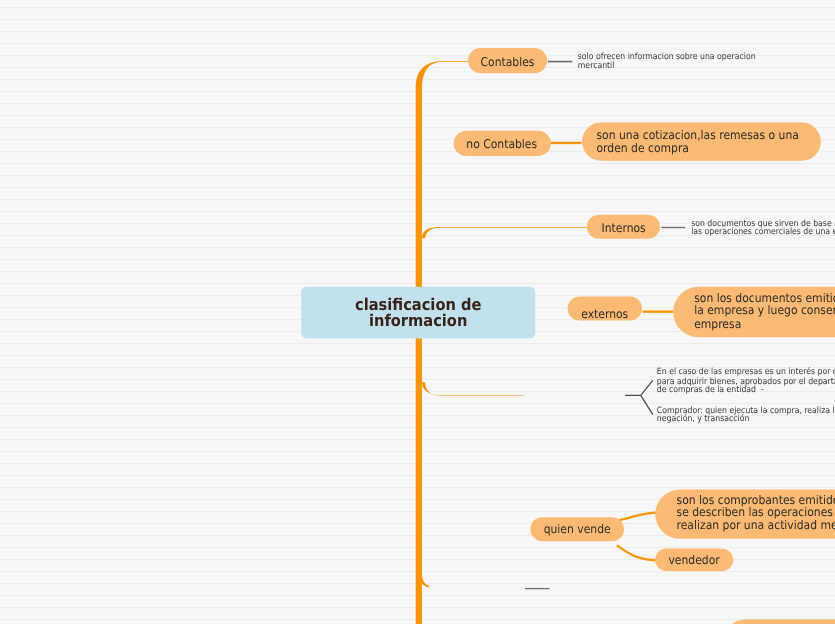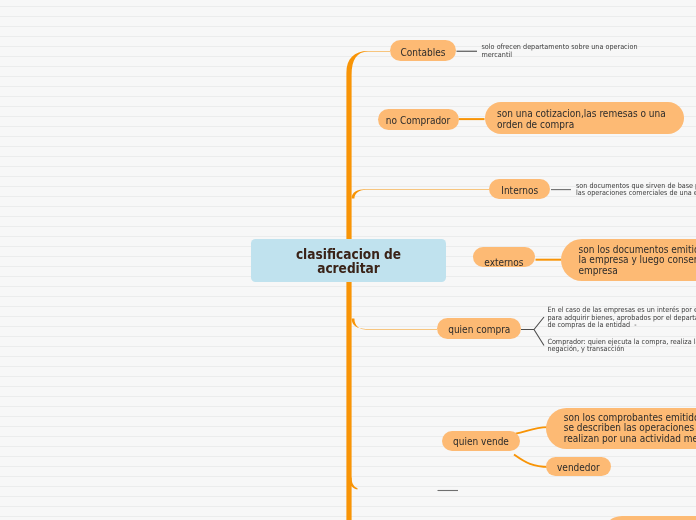--- a/index.html
+++ b/index.html
@@ -58,32 +58,32 @@
     <path fill="none" stroke="#f89406" stroke-width="1.9" d="M514,454.5 C526,463 533,466.9 549,466.9"></path>
 
     <path fill="none" stroke="#6f6f6f" stroke-width="1.4" d="M456.5,51.3 L477,51.3"></path>
     <path fill="none" stroke="#6f6f6f" stroke-width="1.1" d="M551,189.6 L571,189.6"></path>
     <path fill="none" stroke="#6f6f6f" stroke-width="1.1" d="M437.5,490.5 L458,490.5"></path>
     <path fill="none" stroke="#4d4d4d" stroke-width="1.1" d="M521,329.5 L534,329.5 L544,317 M534,329.5 L544,345.5"></path>
   </svg>
 
   <div class="node root" style="left:251px;top:238.5px;width:195px;height:43.5px;">
     <span class="ml">clasificacion de
-acreditar</span>
+informacion</span>
   </div>
 
   <div class="node pill" style="left:389.5px;top:40.4px;width:66.8px;height:21px;">
     <span class="lbl">Contables</span>
   </div>
 
-  <div class="free" style="left:481.5px;top:43px;width:175px;">solo ofrecen departamento sobre una operacion
+  <div class="free" style="left:481.5px;top:43px;width:175px;">solo ofrecen informacion sobre una operacion
 mercantil</div>
 
   <div class="node pill" style="left:377.6px;top:109.2px;width:81px;height:20.8px;">
-    <span class="lbl">no Comprador</span>
+    <span class="lbl">no Contables</span>
   </div>
 
   <div class="node box" style="left:484.7px;top:102.4px;width:199px;height:32px;padding-left:12.4px;">
     <span>son una cotizacion,las remesas o una
 orden de compra</span>
   </div>
 
   <div class="node pill" style="left:489.3px;top:178.9px;width:60.8px;height:20.4px;justify-content:center;">
     <span class="lbl">Internos</span>
   </div>
@@ -94,23 +94,20 @@
   <div class="node pill" style="left:472.7px;top:247px;width:62.5px;height:20.2px;align-items:flex-end;">
     <span class="lbl">externos</span>
   </div>
 
   <div class="node box b3" style="left:560.8px;top:239.4px;width:185px;height:41.2px;padding-left:17.7px;">
     <span>son los documentos emitidos fuera de
 la empresa y luego conservados en la
 empresa</span>
   </div>
 
-  <div class="node pill" style="left:437.4px;top:318.3px;width:83.8px;height:20.7px;">
-    <span class="lbl">quien compra</span>
-  </div>
 
   <div class="free" style="left:547.4px;top:306px;width:165px;">En el caso de las empresas es un interés por escrito
 para adquirir bienes, aprobados por el departamento
 de compras de la entidad  -</div>
   <div class="free" style="left:547.4px;top:337.5px;width:165px;">Comprador: quien ejecuta la compra, realiza la
 negación, y transacción</div>
 
   <div class="node box b3" style="left:545.9px;top:407.6px;width:190px;height:41px;padding-left:17.9px;">
     <span>son los comprobantes emitidos en los que
 se describen las operaciones que se

